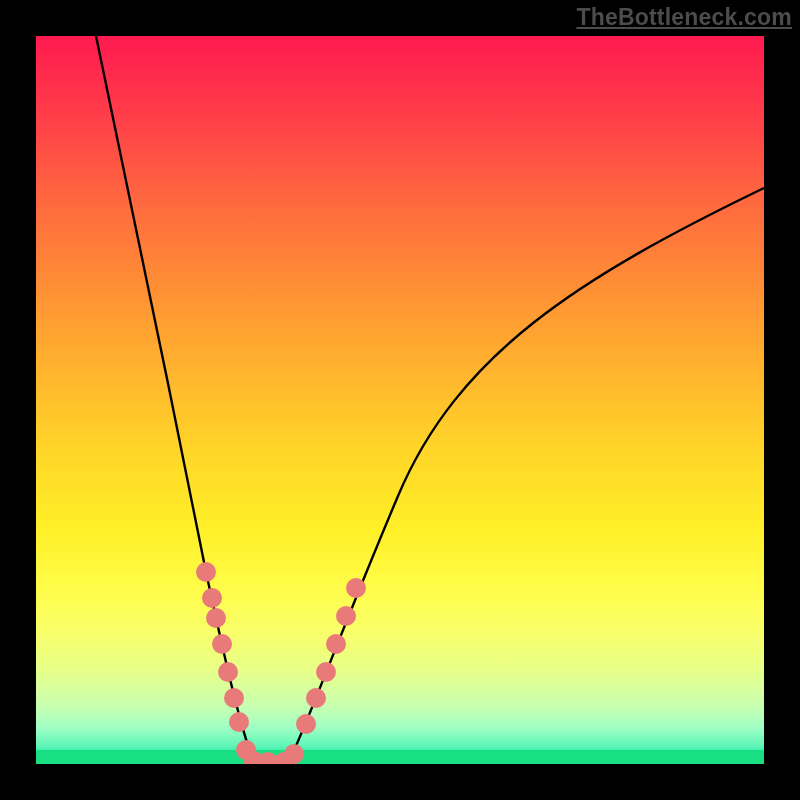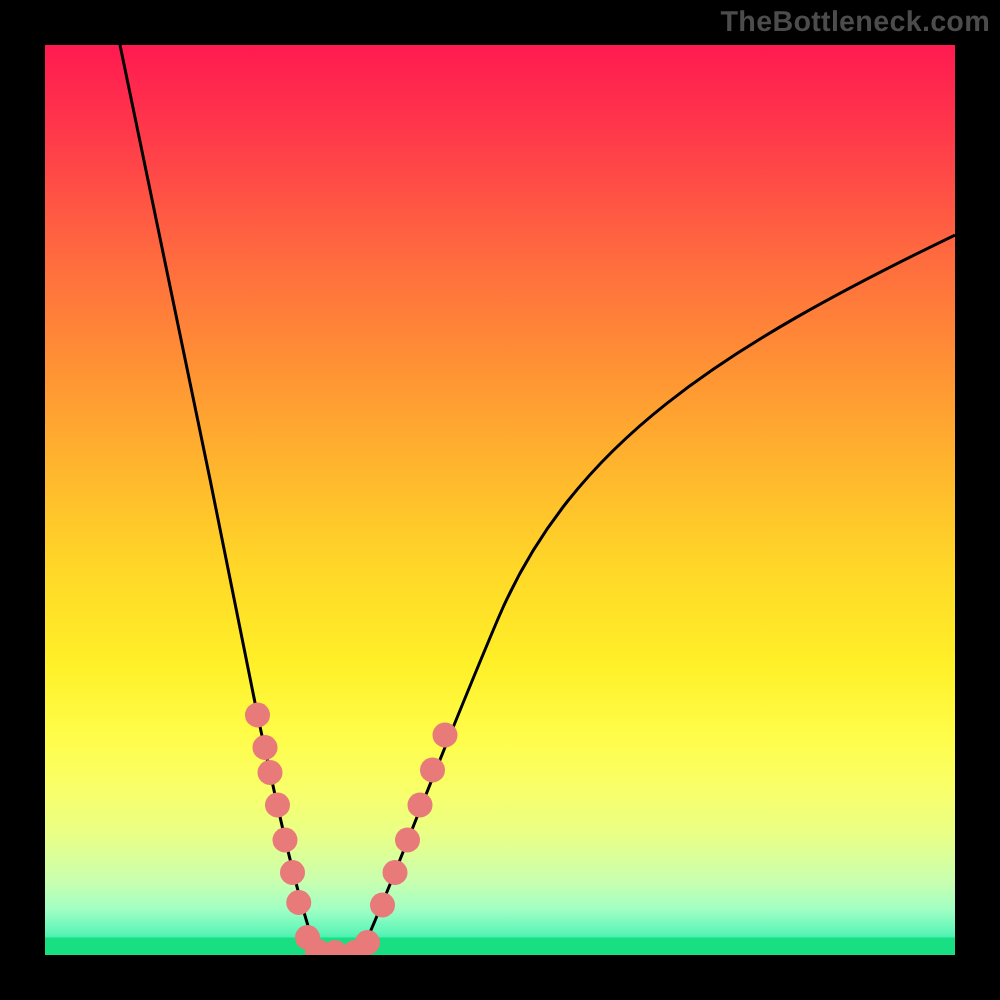--- a/index.html
+++ b/index.html
@@ -91,14 +91,14 @@
         <circle cx="270" cy="688" r="10"></circle>
         <circle cx="280" cy="662" r="10"></circle>
         <circle cx="290" cy="636" r="10"></circle>
         <circle cx="300" cy="608" r="10"></circle>
         <circle cx="310" cy="580" r="10"></circle>
         <circle cx="320" cy="552" r="10"></circle>
       </g>
     </svg>
   </div>
 
-  <div class="watermark" style="right:8px;font-size:23px;">TheBottleneck.com</div>
+  <div class="watermark" style="right:8px;font-size:23px;text-decoration:underline;">TheBottleneck.com</div>
 </div>
 
 </body></html>

